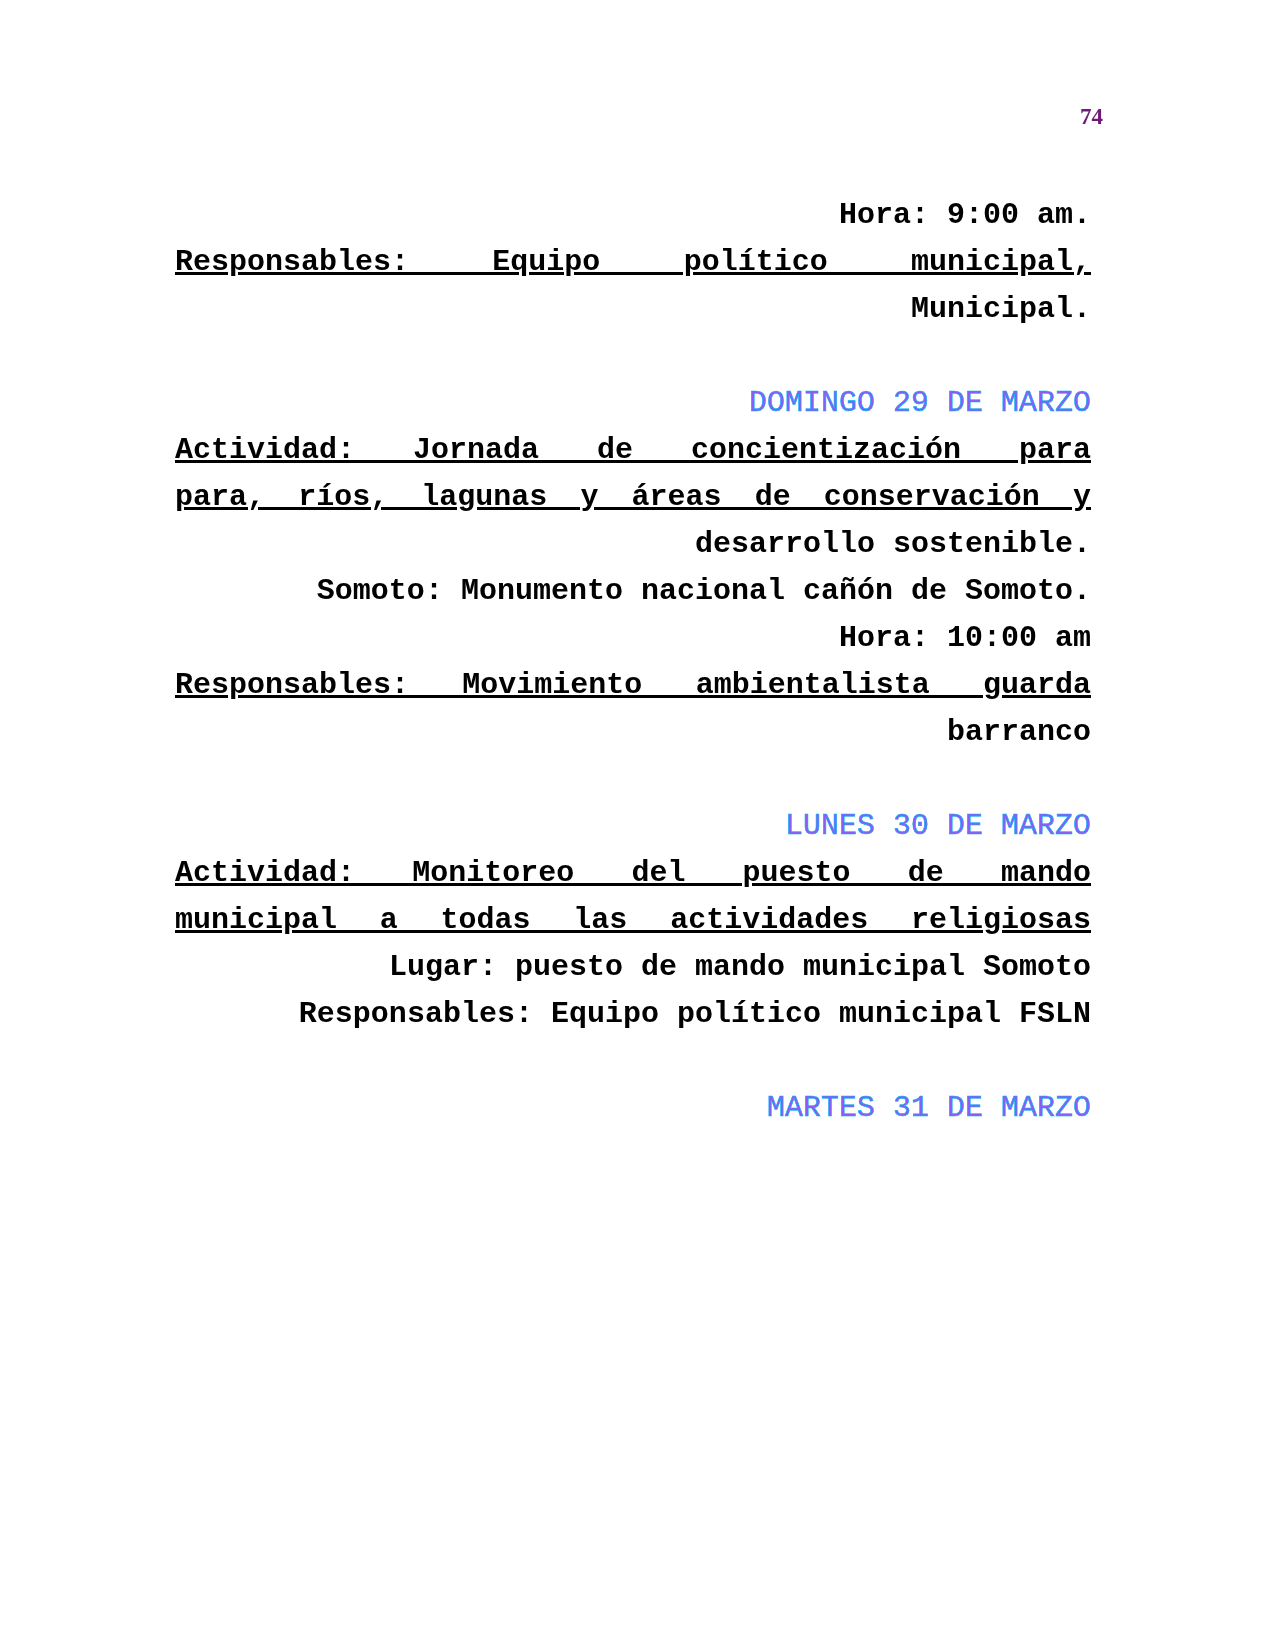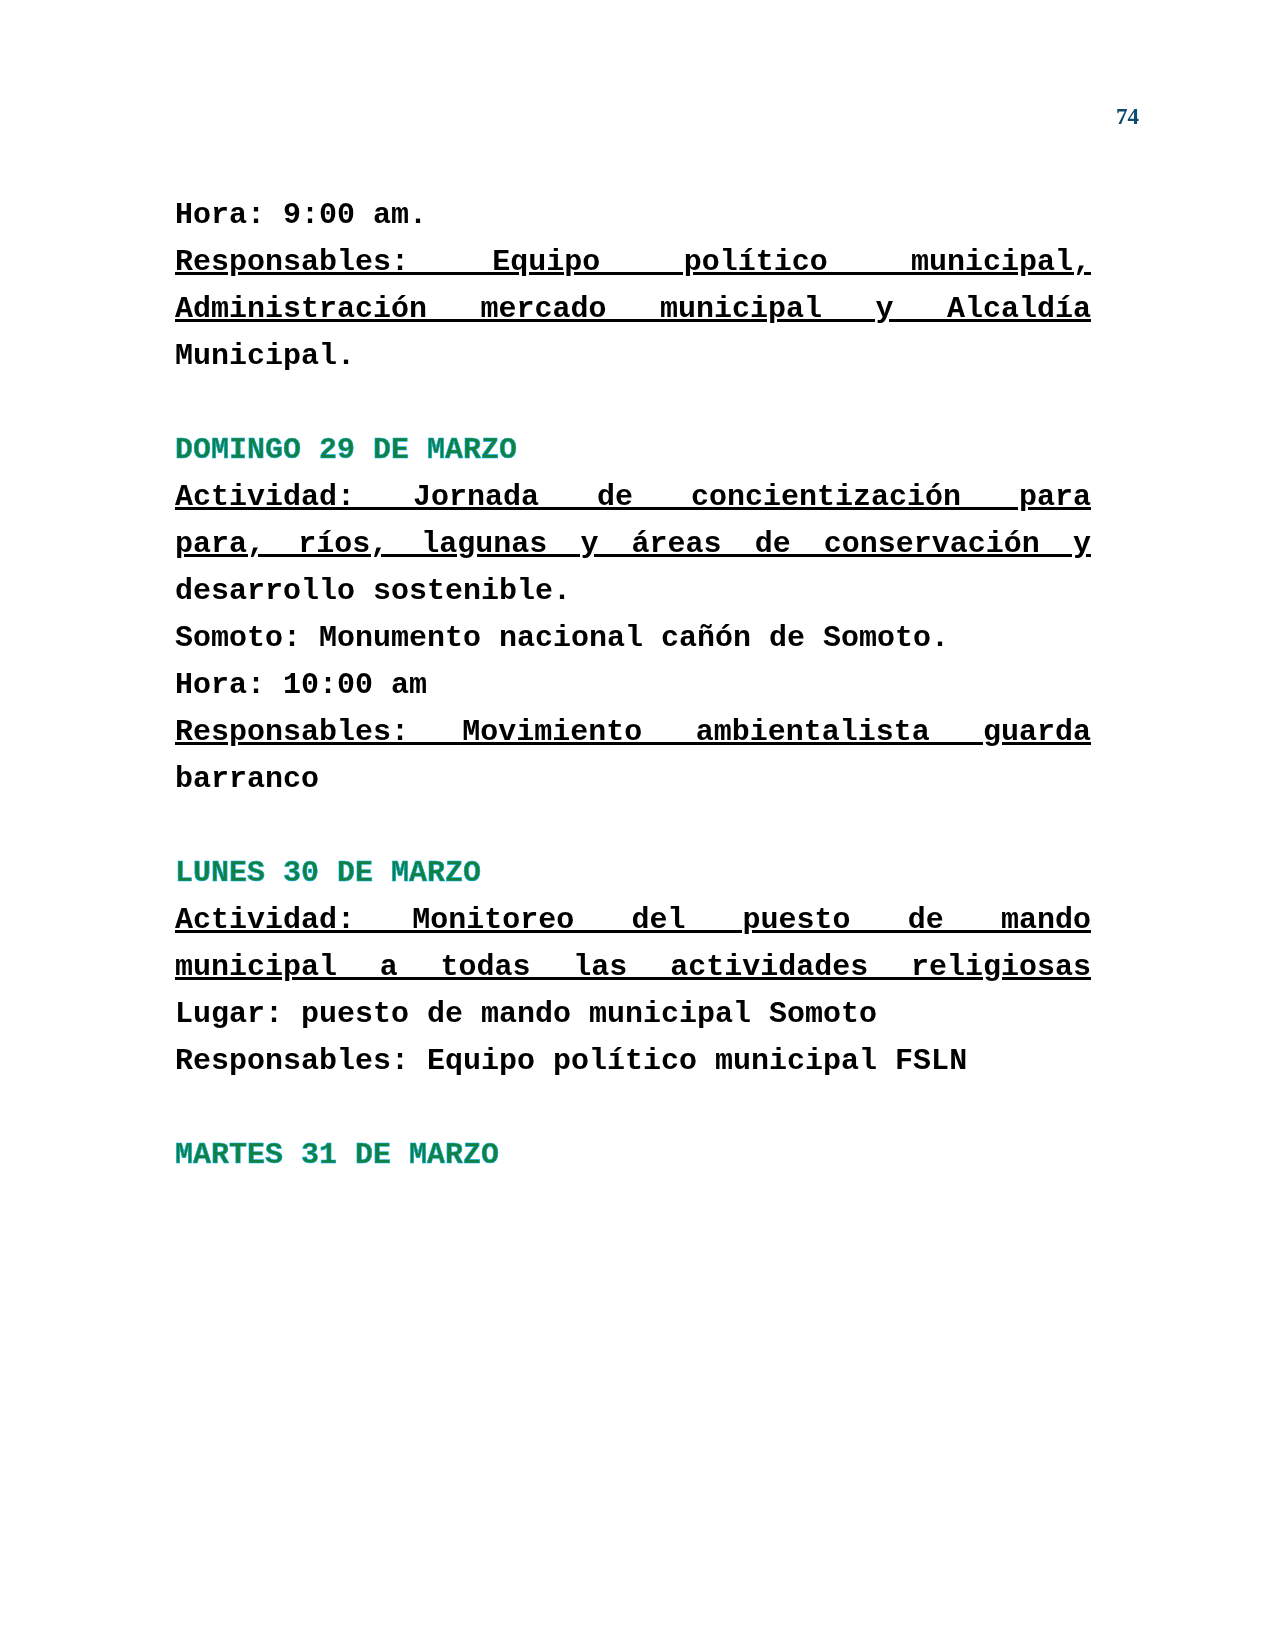--- a/index.html
+++ b/index.html
@@ -9,67 +9,67 @@
     }
     body {
       width: 1275px;
       height: 1650px;
       position: relative;
       overflow: hidden;
     }
     .page-number {
       position: absolute;
       top: 104px;
-      left: 1116px;
+      left: 1080px;
       font-family: "Liberation Serif", serif;
       font-weight: bold;
       font-size: 23px;
-      color: #0c4a6e;
+      color: #701a75;
     }
     .content {
       position: absolute;
       top: 192px;
       left: 175px;
       width: 916px;
       font-family: "Liberation Mono", monospace;
       font-weight: bold;
       font-size: 30px;
       line-height: 47px;
       color: #000;
     }
     .line {
       display: block;
       white-space: nowrap;
+      text-align: right;
     }
     .justify {
       text-align: justify;
       text-align-last: justify;
       white-space: normal;
       text-decoration: underline;
     }
     .heading {
-      color: #15803d;
-      font-weight: bold;
+      color: #8b5cf6;
+      font-weight: normal;
       -webkit-text-stroke: 0.6px #00B0F0;
     }
     .gap {
       height: 47px;
     }
   </style>
 </head>
 <body>
 
 <div class="page-number">74</div>
 
 <div class="content">
 
   <div>
     <span class="line">Hora: 9:00 am.</span>
     <span class="line justify">Responsables: Equipo político municipal,</span>
-    <span class="line justify">Administración mercado municipal y Alcaldía</span>
     <span class="line">Municipal.</span>
   </div>
 
   <div class="gap"></div>
 
   <div>
     <span class="line heading">DOMINGO 29 DE MARZO</span>
     <span class="line justify">Actividad: Jornada de concientización para</span>
     <span class="line justify">para, ríos, lagunas y áreas de conservación y</span>
     <span class="line">desarrollo sostenible.</span>

